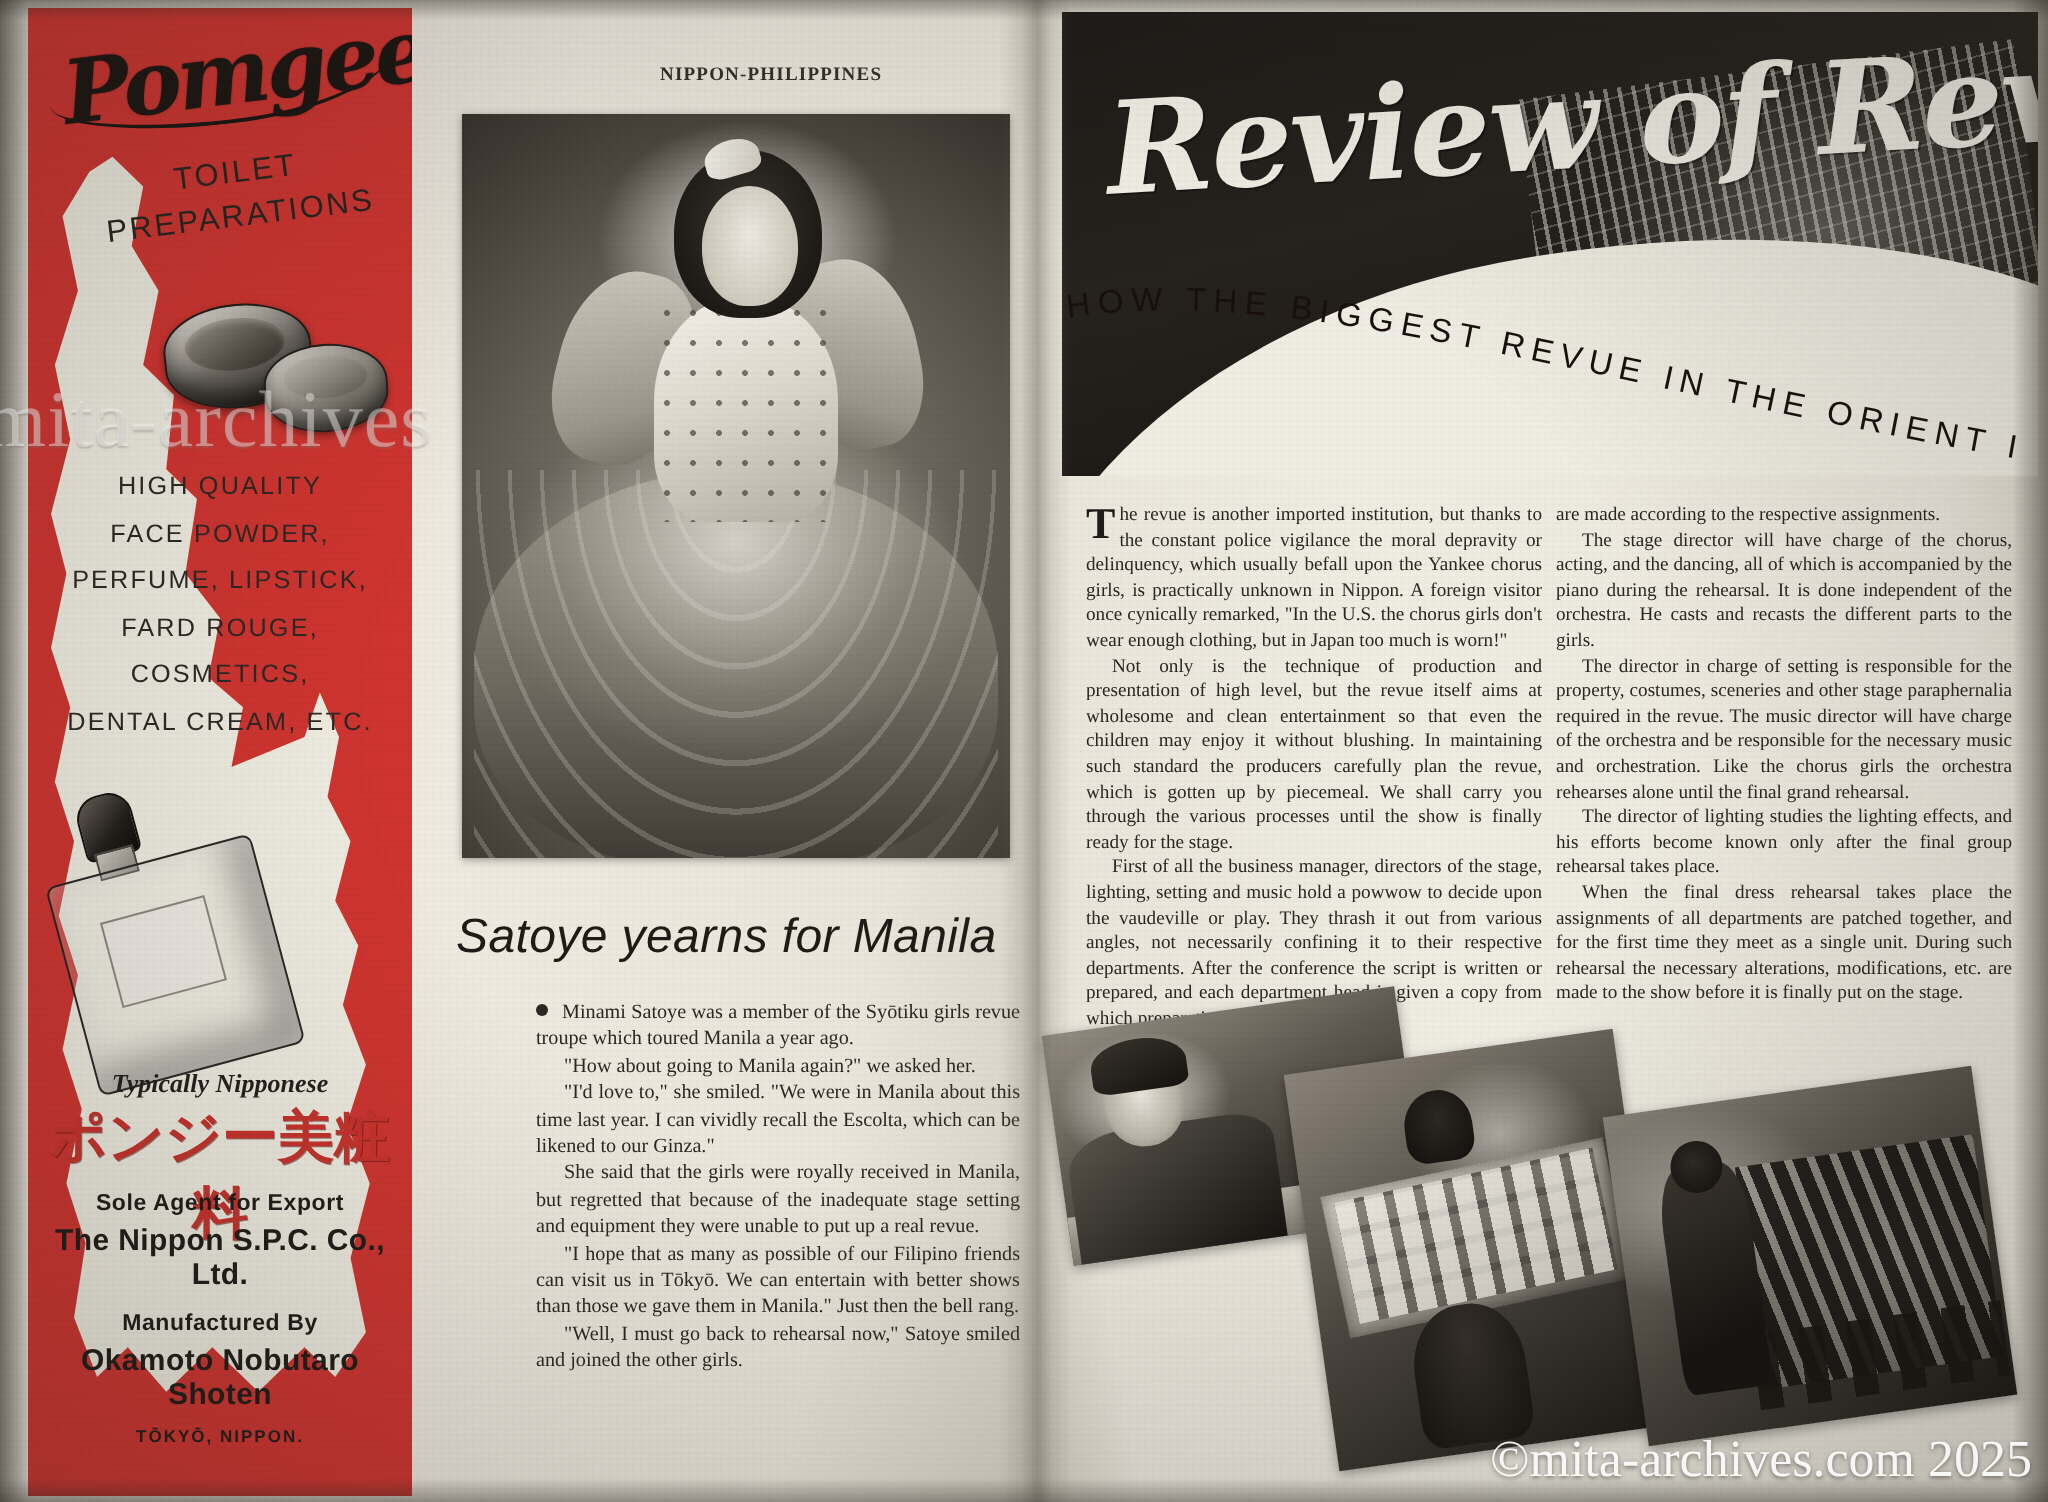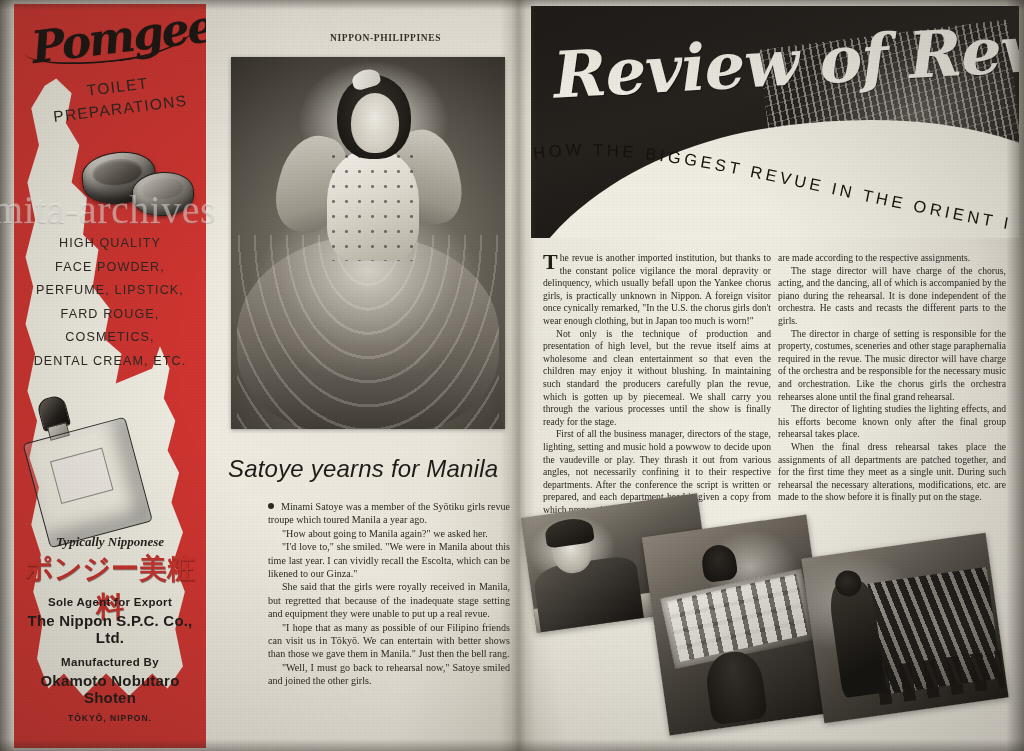--- a/index.html
+++ b/index.html
@@ -654,14 +654,15 @@
 
   <div class="gutter"></div>
   <div class="edge-shadow-l"></div>
   <div class="edge-shadow-r"></div>
   <div class="edge-shadow-t"></div>
   <div class="edge-shadow-b"></div>
   <div class="vignette"></div>
   <div class="grain"></div>
 
   <div class="wm-left">mita-archives</div>
+  <div class="wm-right">©mita-archives.com 2025</div>
 
 </div>
 
 </body></html>

